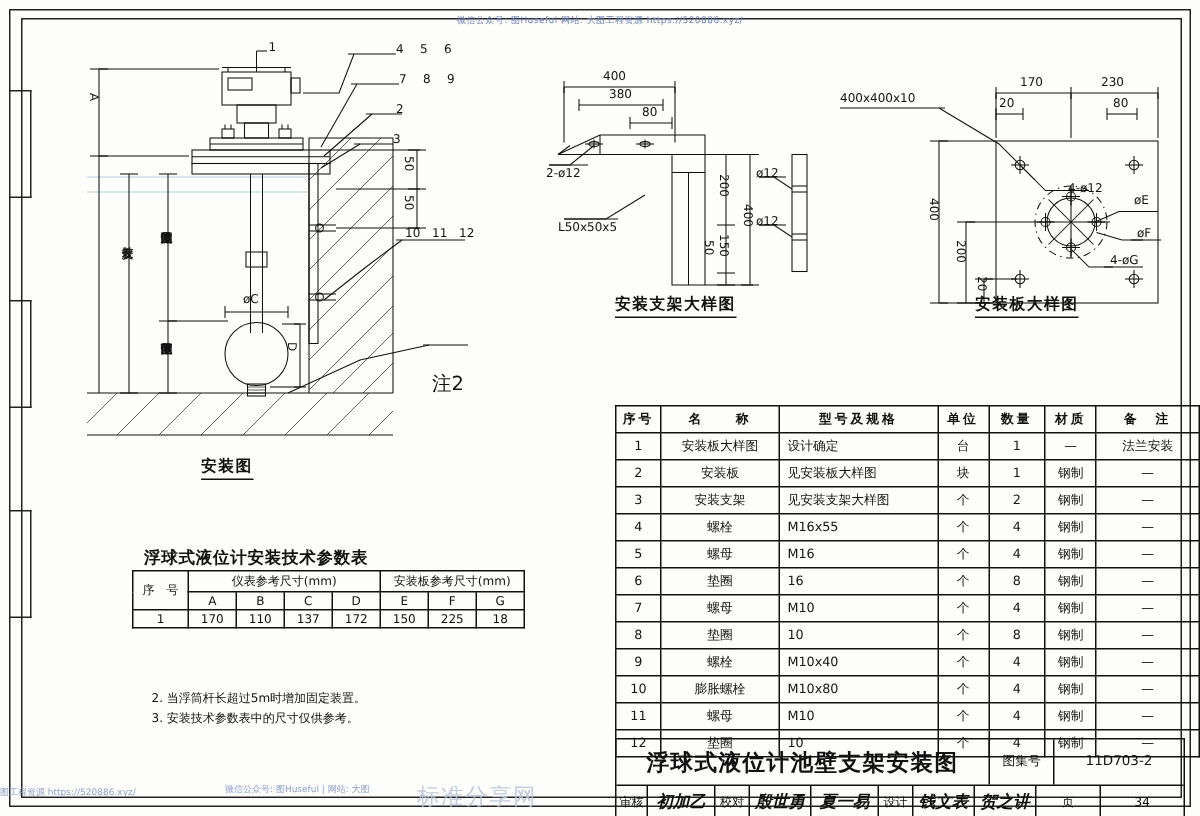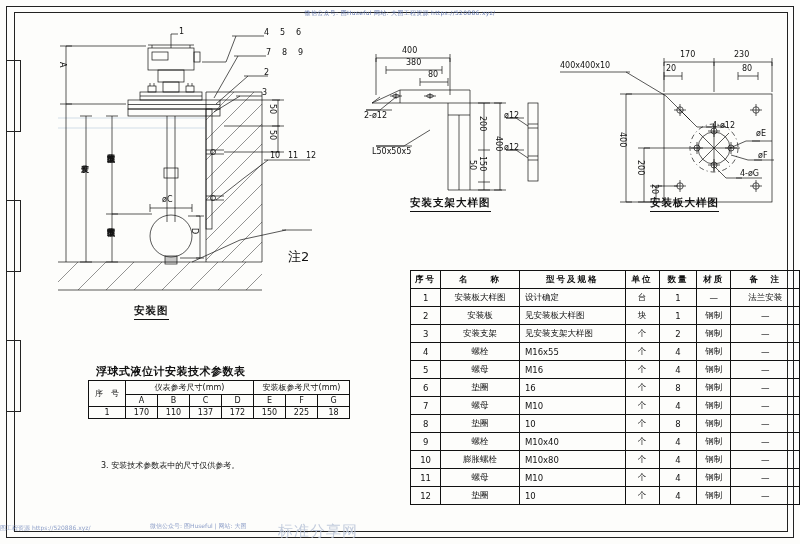--- a/index.html
+++ b/index.html
@@ -418,20 +418,21 @@
       <td>137</td>
       <td>172</td>
       <td>150</td>
       <td>225</td>
       <td>18</td>
     </tr>
   </tbody>
     </table>
 
   <div class="notes">
+    <span class="ni ind">2. 当浮筒杆长超过5m时增加固定装置。</span>
     <span class="ni ind">3. 安装技术参数表中的尺寸仅供参考。</span>
   </div>
 
   <table class="btable">
     <tbody>
         <tr class="hd">
       <td style="width:26px;">序号</td>
       <td style="width:76px;">名　　称</td>
       <td style="width:104px;">型号及规格</td>
       <td style="width:30px;">单位</td>
@@ -543,14 +544,33 @@
       <td>垫圈</td>
       <td class="l">10</td>
       <td>个</td>
       <td>4</td>
       <td>钢制</td>
       <td>—</td>
     </tr>
   </tbody>
     </table>
 
+  <div class="tblock">
+    <div class="tb-main">
+      <div class="tb-title">浮球式液位计池壁支架安装图</div>
+      <div class="tb-k">图集号</div>
+      <div class="tb-v">11D703-2</div>
+    </div>
+    <div class="tb-sig">
+      <div style="width:20px;">审核</div>
+      <div class="sg" style="width:44px;">初加乙</div>
+      <div style="width:22px;">校对</div>
+      <div class="sg" style="width:40px;">殷世勇</div>
+      <div class="sg" style="width:44px;">夏一易</div>
+      <div style="width:22px;">设计</div>
+      <div class="sg" style="width:40px;">钱文表</div>
+      <div class="sg" style="width:40px;">贺之讲</div>
+      <div style="width:42px;">页</div>
+      <div style="flex:1;">34</div>
+    </div>
+  </div>
 
 </div>
 
 </body></html>

